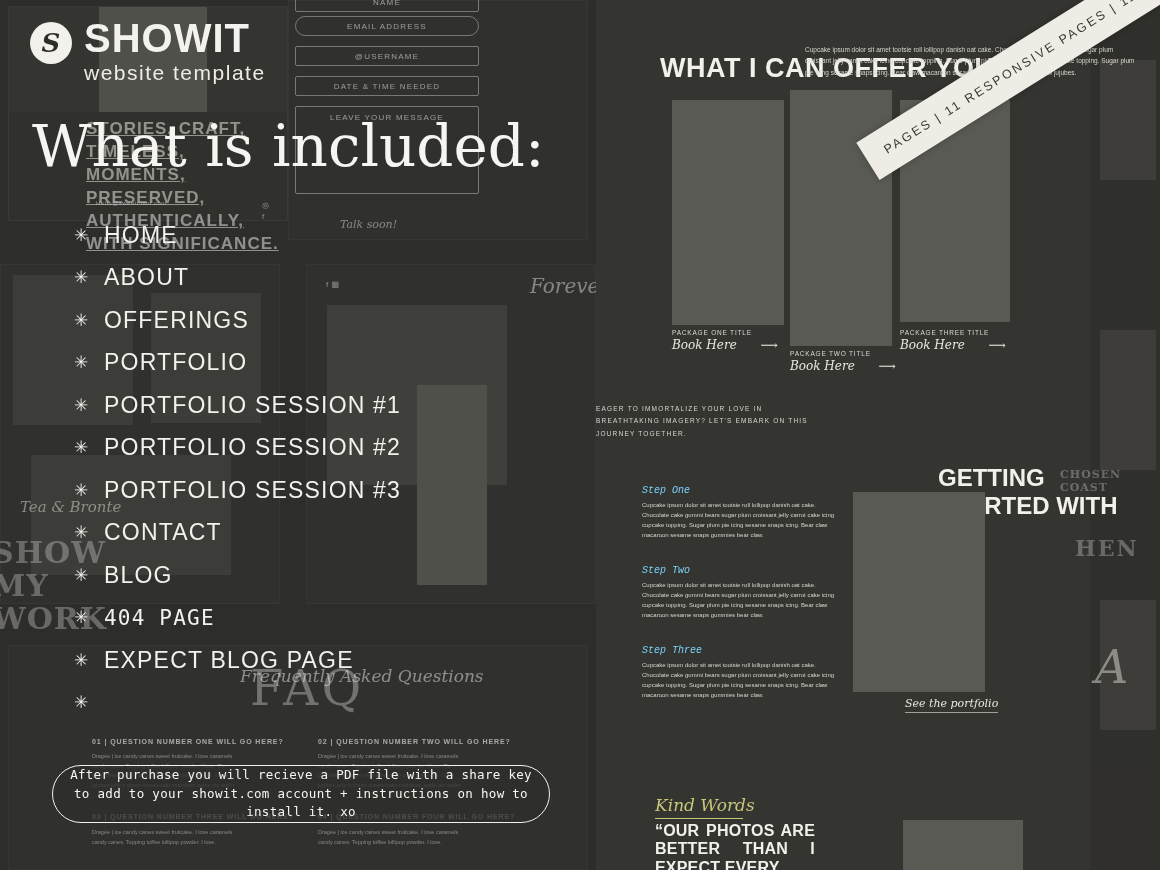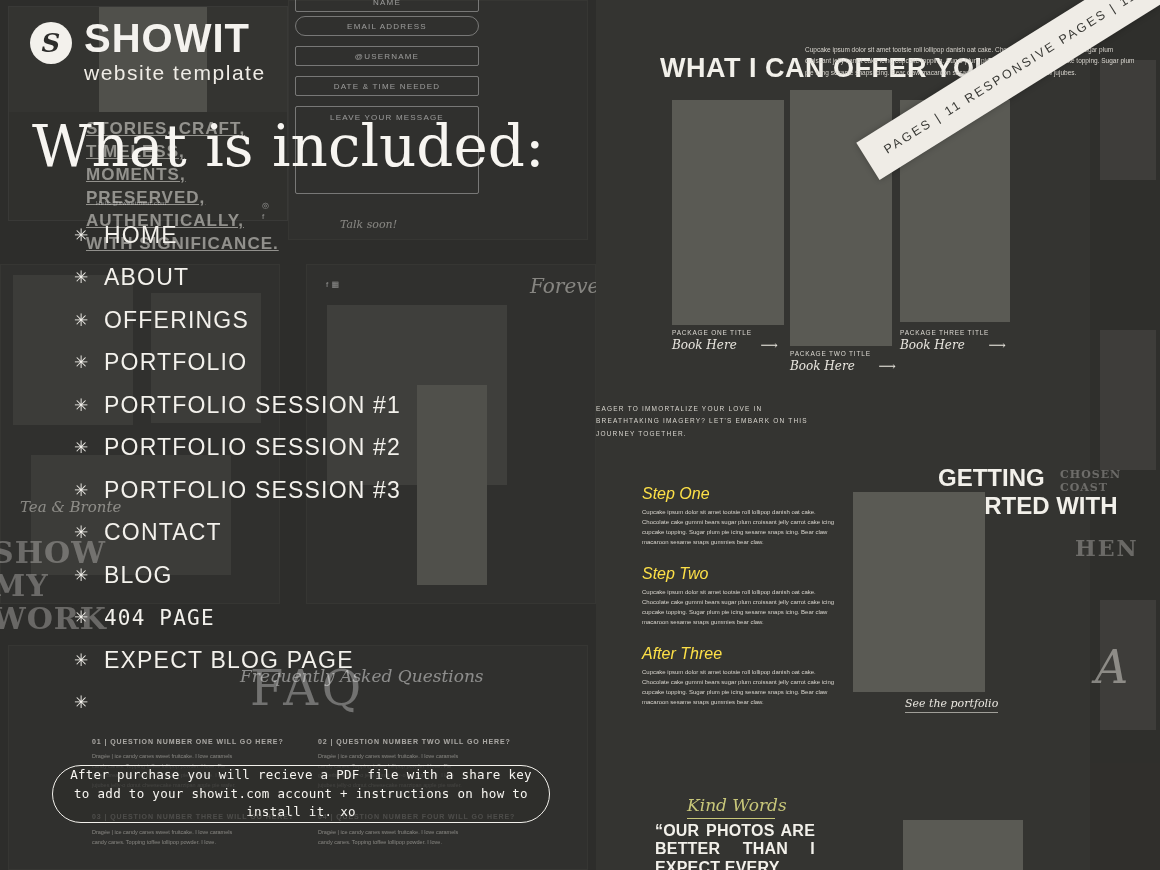--- a/index.html
+++ b/index.html
@@ -120,33 +120,33 @@
   }
   .pkg-link .arrow { font-style: normal; margin-left: 20px; letter-spacing:-2px; }
 
   .blurb {
     position:absolute; left: 596px; top: 403px; width: 230px;
     color:#d9d6cf; font-size: 6.5px; letter-spacing: 1.2px; line-height: 1.9;
   }
 
   .step { position:absolute; width: 200px; }
   .step .sname {
-    color:#fde047; font-family:Liberation Sans, sans-serif; font-style:italic;
-    font-size: 16px; margin-bottom: 5px;
+    color:#7dd3fc; font-family:Liberation Mono, monospace; font-style:italic;
+    font-size: 10px; margin-bottom: 5px;
   }
   .step .sbody { color:#d7d4cd; font-size:6px; line-height:1.65; }
 
   .portfolio-link {
     position:absolute; left: 905px; top: 697px;
     color:#eae7e0; font-family:"DejaVu Serif", serif; font-style:italic; font-size:11px;
   }
   .portfolio-link .ul { display:block; height:1px; background:rgba(234,231,224,.6); margin-top:2px;}
 
   .kind {
-    position:absolute; left: 687px; top: 795px;
+    position:absolute; left: 655px; top: 795px;
     color:#c8c77a; font-family:"DejaVu Serif", serif; font-style:italic; font-size: 17px; text-align: right;
   }
   .kind .ul { display:block; height:1px; background:#c8c77a; margin-top:3px; width: 88px;}
   .quote {
     position:absolute; left: 655px; top: 822px; width: 160px;
     color:#f2f0ea; font-size: 16px; font-weight: 700; line-height: 1.15;
     text-align: justify; letter-spacing: .2px;
   }
 
   
@@ -358,21 +358,21 @@
 
   <div class="step" style="left:642px;top:485px;">
     <div class="sname">Step One</div>
     <div class="sbody">Cupcake ipsum dolor sit amet tootsie roll lollipop danish oat cake. Chocolate cake gummi bears sugar plum croissant jelly carrot cake icing cupcake topping. Sugar plum pie icing sesame snaps icing. Bear claw macaroon sesame snaps gummies bear claw.</div>
   </div>
   <div class="step" style="left:642px;top:565px;">
     <div class="sname">Step Two</div>
     <div class="sbody">Cupcake ipsum dolor sit amet tootsie roll lollipop danish oat cake. Chocolate cake gummi bears sugar plum croissant jelly carrot cake icing cupcake topping. Sugar plum pie icing sesame snaps icing. Bear claw macaroon sesame snaps gummies bear claw.</div>
   </div>
   <div class="step" style="left:642px;top:645px;">
-    <div class="sname">After Three</div>
+    <div class="sname">Step Three</div>
     <div class="sbody">Cupcake ipsum dolor sit amet tootsie roll lollipop danish oat cake. Chocolate cake gummi bears sugar plum croissant jelly carrot cake icing cupcake topping. Sugar plum pie icing sesame snaps icing. Bear claw macaroon sesame snaps gummies bear claw.</div>
   </div>
 
   <div class="portfolio-link">
     <span>See the portfolio</span>
     <span class="ul"></span>
   </div>
 
   <div class="kind">
     <span>Kind Words</span>

